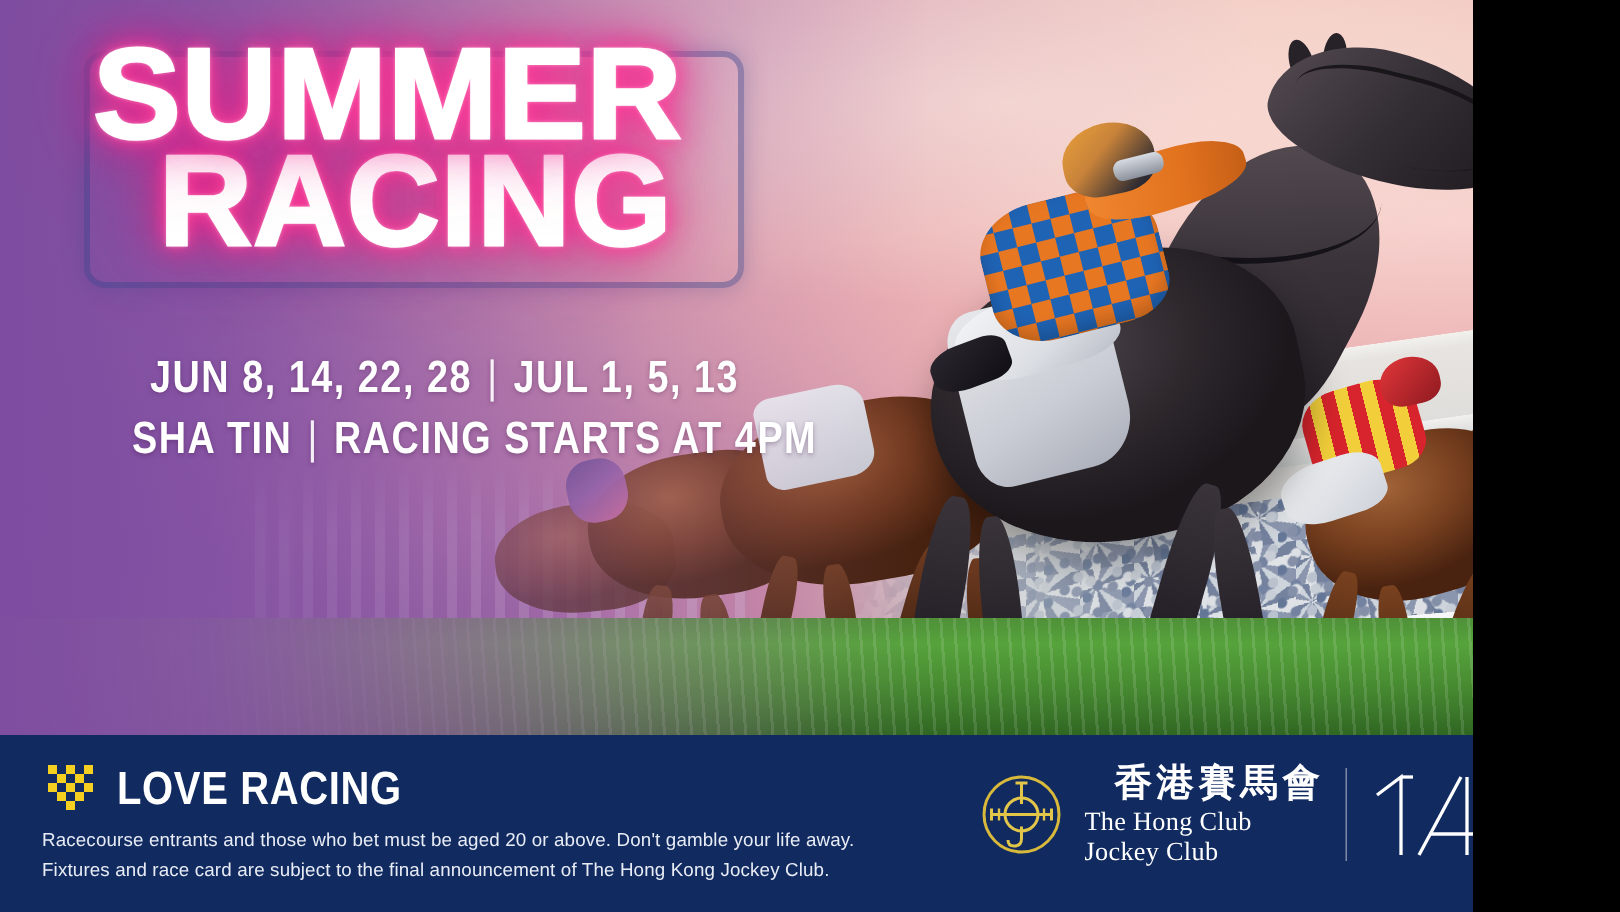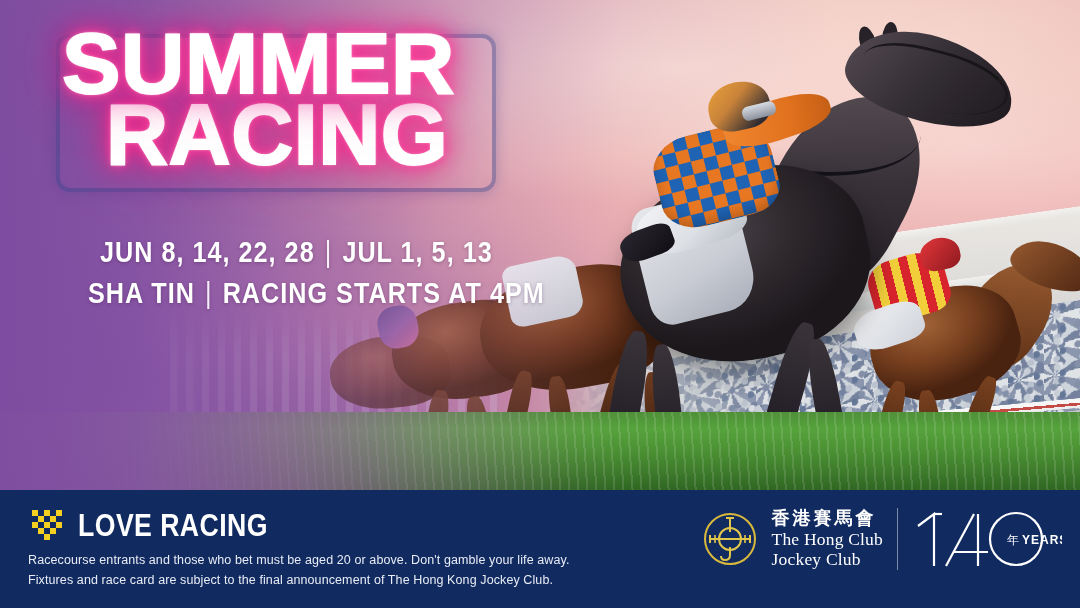--- a/index.html
+++ b/index.html
@@ -5,21 +5,21 @@
 <style>
   * { margin:0; padding:0; box-sizing:border-box; }
   html,body { background:#000; }
   body {
     font-family:"Liberation Sans", sans-serif;
     width:1080px; height:608px;
     overflow:hidden;
   }
   #banner {
     position:relative;
-    width:1080px; height:608px;
+    width:982px; height:608px;
     overflow:hidden;
   }
 
   
   .hero {
     position:absolute; left:0; top:0;
     width:1080px; height:490px;
     overflow:hidden;
     background:#a87ab0;
   }
@@ -369,21 +369,21 @@
     letter-spacing:.1px;
   }
   .hkjc {
     position:absolute; right:18px; top:18px;
     display:flex; align-items:center; gap:14px;
   }
   .hkjc-emblem { width:56px; height:56px; display:block; }
   .hkjc-names { color:#ffffff; line-height:1.16; }
   .hkjc-cn {
     font-family:"Liberation Serif", serif;
-    font-size:18px; letter-spacing:3px; font-weight:bold; white-space:nowrap;
+    font-size:25px; letter-spacing:3px; font-weight:bold; white-space:nowrap;margin-left:20px;
   }
   .hkjc-en {
     font-family:"Liberation Serif", serif;
     font-size:17.5px; letter-spacing:.2px; white-space:nowrap;
   }
   .vdiv { width:1px; height:62px; background:rgba(255,255,255,.45); }
   .anniv { position:relative; width:150px; height:62px; }
   .anniv svg { display:block; }
 </style>
 </head>

